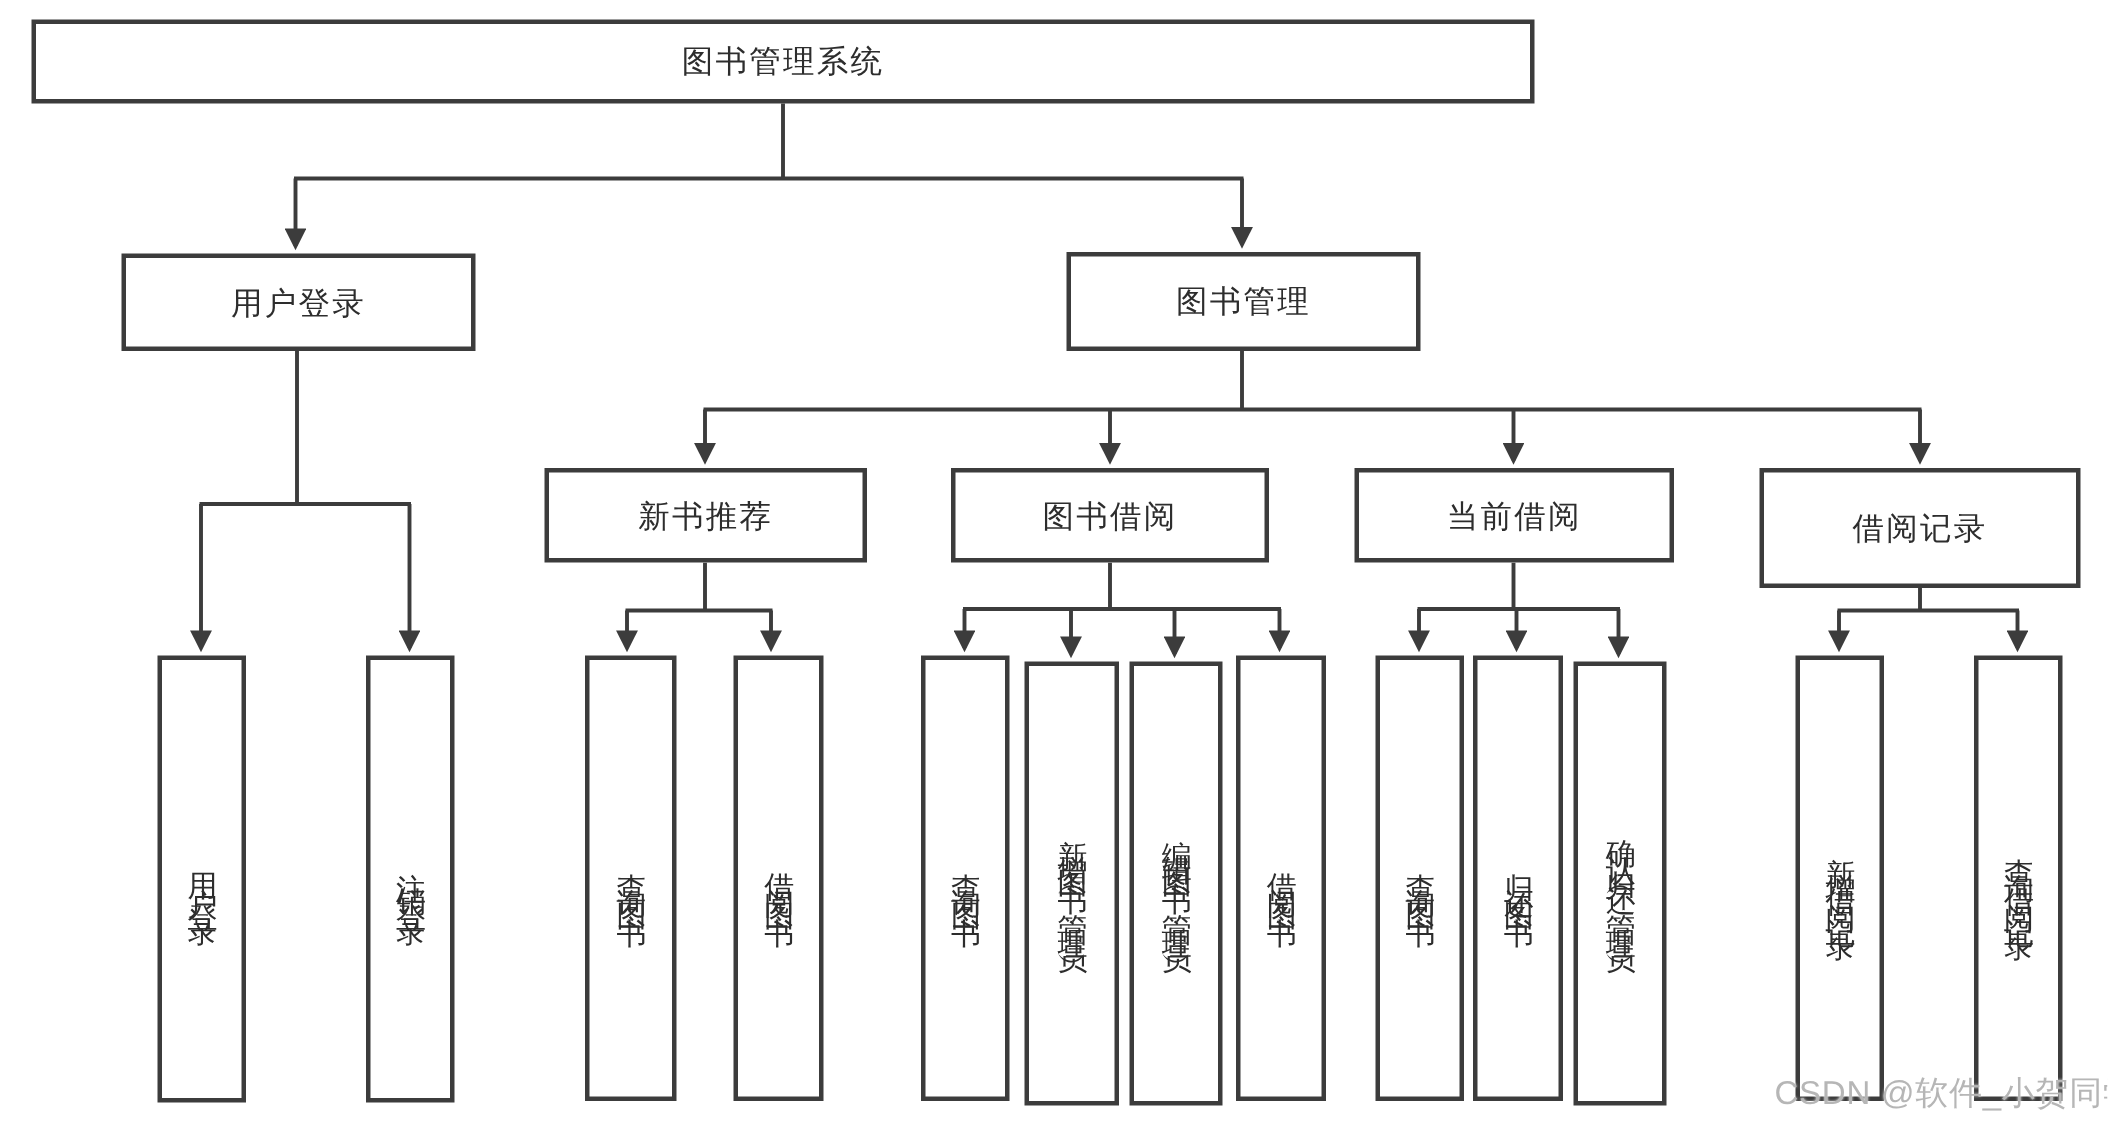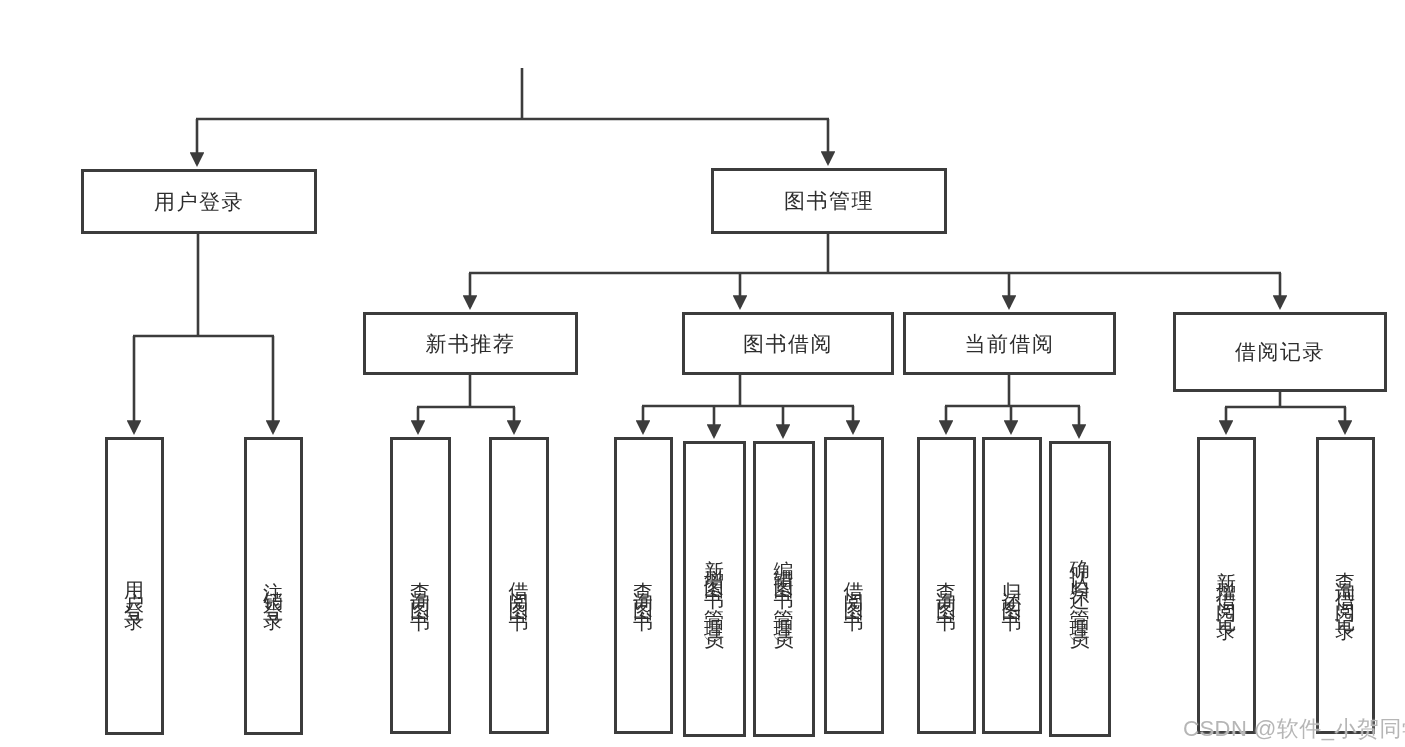--- a/index.html
+++ b/index.html
@@ -90,32 +90,35 @@
     <line x1="946" y1="406" x2="946" y2="432" marker-end="url(#arrow)"></line>
     <line x1="1011" y1="406" x2="1011" y2="432" marker-end="url(#arrow)"></line>
     <line x1="1079" y1="406" x2="1079" y2="436" marker-end="url(#arrow)"></line>
 
     <line x1="1280" y1="376" x2="1280" y2="408"></line>
     <line x1="1225" y1="407" x2="1346" y2="407"></line>
     <line x1="1226" y1="407" x2="1226" y2="432" marker-end="url(#arrow)"></line>
     <line x1="1345" y1="407" x2="1345" y2="432" marker-end="url(#arrow)"></line>
   </svg>
 
+  <div class="node h-node" style="left:21px; top:13px; width:1002px; height:56px;">
+    <span>图书管理系统</span>
+  </div>
 
   <div class="node h-node" style="left:81px; top:169px; width:236px; height:65px;">
     <span>用户登录</span>
   </div>
   <div class="node h-node" style="left:711px; top:168px; width:236px; height:66px;">
     <span>图书管理</span>
   </div>
 
   <div class="node h-node" style="left:363px; top:312px; width:215px; height:63px;">
     <span>新书推荐</span>
   </div>
-  <div class="node h-node" style="left:634px; top:312px; width:212px; height:63px;margin-left:48px;">
+  <div class="node h-node" style="left:634px; top:312px; width:212px; height:63px;">
     <span>图书借阅</span>
   </div>
   <div class="node h-node" style="left:903px; top:312px; width:213px; height:63px;">
     <span>当前借阅</span>
   </div>
   <div class="node h-node" style="left:1173px; top:312px; width:214px; height:80px;">
     <span>借阅记录</span>
   </div>
 
   <div class="node leaf" style="left:105px; top:437px; width:59px; height:298px;">

